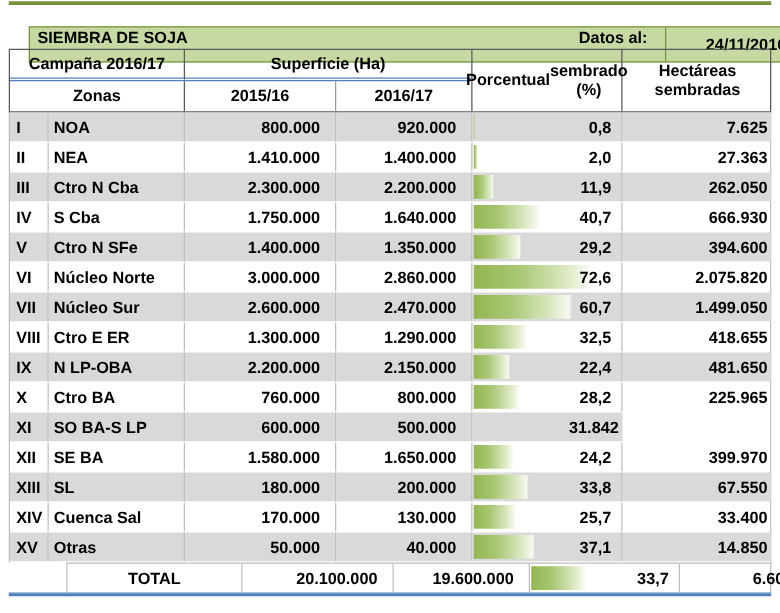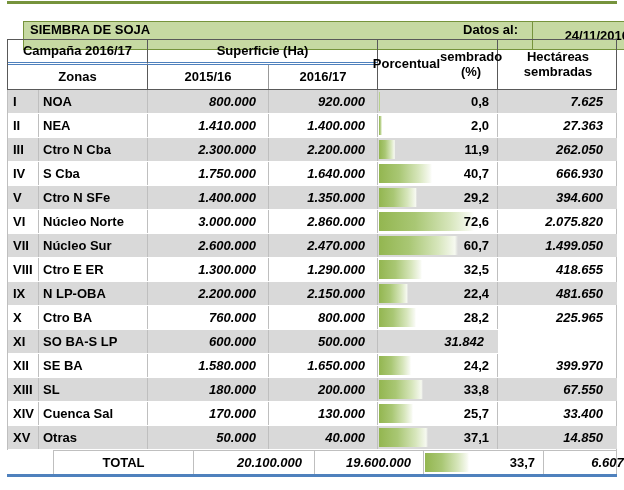--- a/index.html
+++ b/index.html
@@ -53,22 +53,22 @@
     grid-template-columns:31px 109px 121px 109px 120px 119px;
     height:24px;font-size:13px;
     border-bottom:1px solid #fff;
   }
   .trow.shade .c{background:var(--row-shade,#D9D9D9);}
   .c{display:flex;align-items:center;border-right:1px solid var(--grid-line,#BFBFBF);overflow:hidden;}
   .c:last-child{border-right:none;}
   .c-id{padding-left:5px;}
   .c-zone{padding-left:4px;}
   .c-num,.c-ha{justify-content:flex-end;}
-  .c-num{padding-right:12px;font-style:italic;}
-  .c-ha{padding-right:14px;font-style:italic;}
+  .c-num{padding-right:12px;}
+  .c-ha{padding-right:3px;}
   .c-pct{position:relative;justify-content:flex-end;text-align:center;}
   .bar{
     position:absolute;left:1px;top:2px;bottom:2px;z-index:0;
     background:linear-gradient(90deg,#93B650 0%,#A9C774 38%,#D7E6BC 75%,#F6F9F0 96%,rgba(255,255,255,0) 100%);
   }
   .pct-t{position:relative;z-index:1;padding-right:8px;}
 
   .trow.total{
     border-top:1px solid var(--grid-line,#BFBFBF);
     border-left:1px solid var(--grid-line,#BFBFBF);

